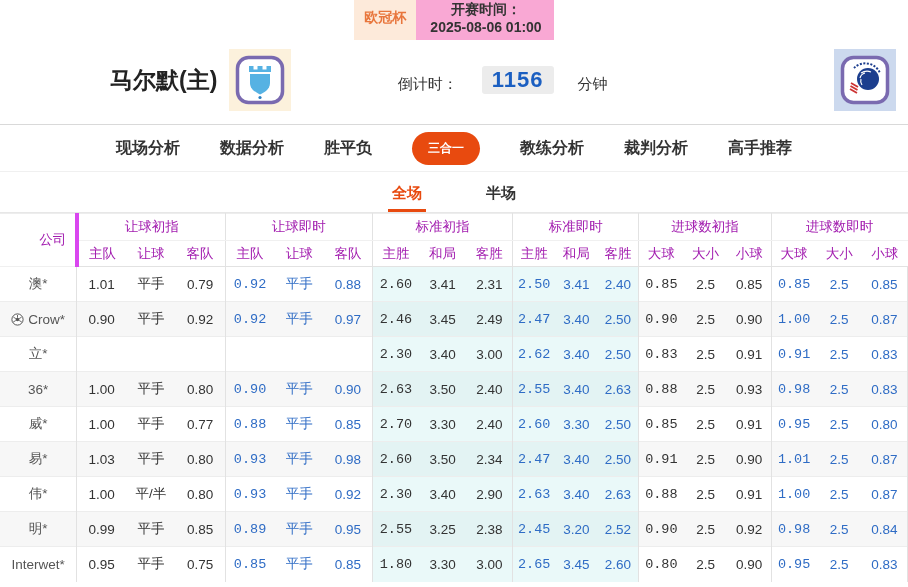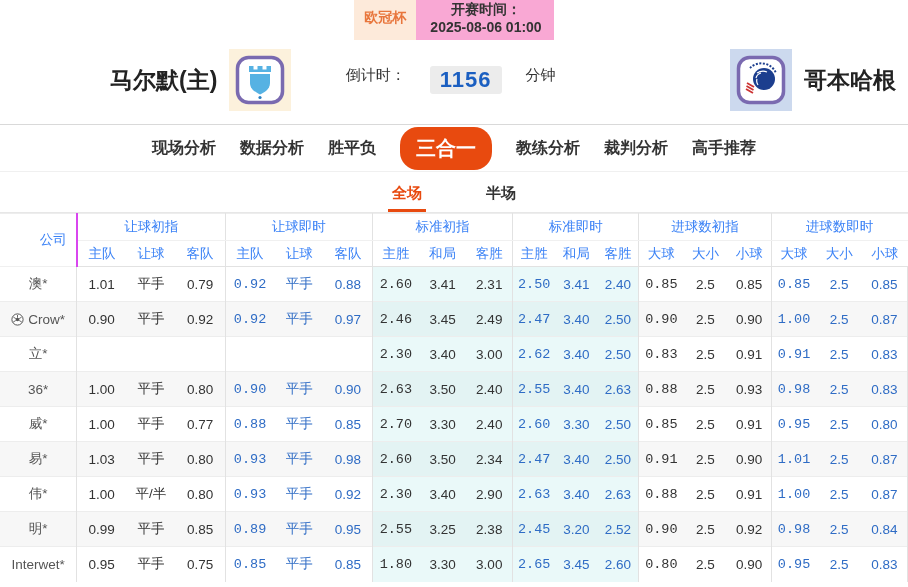--- a/index.html
+++ b/index.html
@@ -17,43 +17,43 @@
   
   .team-header {
     height:89px; display:flex; align-items:center; justify-content:space-between;
     padding:0 12px 0 110px; border-bottom:1px solid #d9d9d9;
   }
   .team { display:flex; align-items:center; gap:12px;text-align:center; }
   .team-name { font-size:23px; font-weight:bold; color:#222; }
   .logo-wrap { width:62px; height:62px; display:flex; align-items:center; justify-content:center; }
   .logo-malmo { background:#fcf1dc; }
   .logo-cph { background:#ccd9ee; }
-  .countdown { display:flex; align-items:flex-start; font-size:15px; color:#333; margin-right:120px; }
+  .countdown { display:flex; align-items:flex-end; font-size:15px; color:#333; margin-right:120px; }
   .cd-num {
     font-size:22px; font-weight:bold; color:#1b5fc1; background:#ececec;
     padding:1px 10px; border-radius:3px; margin:0 24px; letter-spacing:1px;
   }
   
-  .nav-tabs { height:46px; display:flex; align-items:center; justify-content:center; gap:24px; }
+  .nav-tabs { height:46px; display:flex; align-items:center; justify-content:center; gap:40px; }
   .nav-tab { font-size:16px; font-weight:bold; color:#333; cursor:pointer; white-space:nowrap; }
-  .nav-tab.pill { background:#e84a0f; color:#fff; font-size:20px; padding:8px 16px; border-radius:18px; }
+  .nav-tab.pill { background:#e84a0f; color:#fff; font-size:12px; padding:8px 16px; border-radius:18px; }
   
   .sub-tabs {
     height:42px; display:flex; align-items:flex-end; justify-content:center; gap:56px;
     border-top:1px solid #f0f0f0; border-bottom:1px solid #e7e7e7;
   }
   .sub-tab { font-size:15px; font-weight:bold; color:#333; padding:8px 4px 9px; cursor:pointer; }
   .sub-tab.active { color:#e84a0f; border-bottom:3px solid #e84a0f; padding-bottom:6px;margin-top:24px; }
   
   table { width:908px; border-collapse:collapse; table-layout:fixed; border-top:1px solid #ededed; }
   th, td { text-align:center; font-size:13.5px; }
-  thead th { color:#3b82f6; font-weight:normal; }
+  thead th { color:#a21caf; font-weight:normal; }
   .group-row th { height:27px; border-bottom:1px solid #f0f0f0; }
   .subhead-row th { height:26px; }
-  th.company-h { border-right:2px solid #d946ef;padding-left:31px; }
+  th.company-h { border-right:4px solid #d946ef;padding-left:31px; }
   .gstart { border-left:1px solid #e2e2e2;font-family:Liberation Mono, monospace; }
   thead { border-bottom:1px solid #e2e2e2; }
   tbody td { height:35px; border-top:1px solid #ededed; }
   tbody tr:first-child td { border-top:none; }
   tbody tr:nth-child(even) { background:#f7f7f7; }
   td.cyan { background:#eaf9f9; }
   tbody tr:nth-child(even) td.cyan { background:#e3f3f3; }
   td.blue { color:#2f6cc5; }
   td.company { color:#555; border-right:1px solid #e2e2e2; }
   td.gend { border-right:1px solid #e2e2e2; }
@@ -92,21 +92,20 @@
   <div class="team">
     <span class="logo-wrap logo-cph">
       <svg width="50" height="50" viewBox="0 0 50 50">
         <rect x="2.5" y="2.5" width="45" height="45" rx="11" fill="#ffffff" stroke="#7a6ab0" stroke-width="3.5"></rect>
         <circle cx="28" cy="24" r="11" fill="#1c3e8e"></circle>
         <path d="M21 18 q5 -3 10 -1 M20 23 q1 -4 5 -5 M22 30 q-2 -3 -1 -6" stroke="#ffffff" stroke-width="1.2" fill="none"></path>
         <path d="M11 28 l7 4 M10.5 31 l7 4 M10 34 l7 4" stroke="#c33" stroke-width="1.8" fill="none"></path>
         <path d="M14 13 a16 16 0 0 1 26 5" stroke="#1c3e8e" stroke-width="2" fill="none" stroke-dasharray="2 1.5"></path>
       </svg>
     </span>
-    <span class="team-name">哥本哈根</span>
   </div>
 </div>
 
 <div class="nav-tabs" id="nav-tabs">
     <span class="nav-tab">现场分析</span>
     <span class="nav-tab">数据分析</span>
     <span class="nav-tab">胜平负</span>
     <span class="nav-tab pill">三合一</span>
     <span class="nav-tab">教练分析</span>
     <span class="nav-tab">裁判分析</span>

